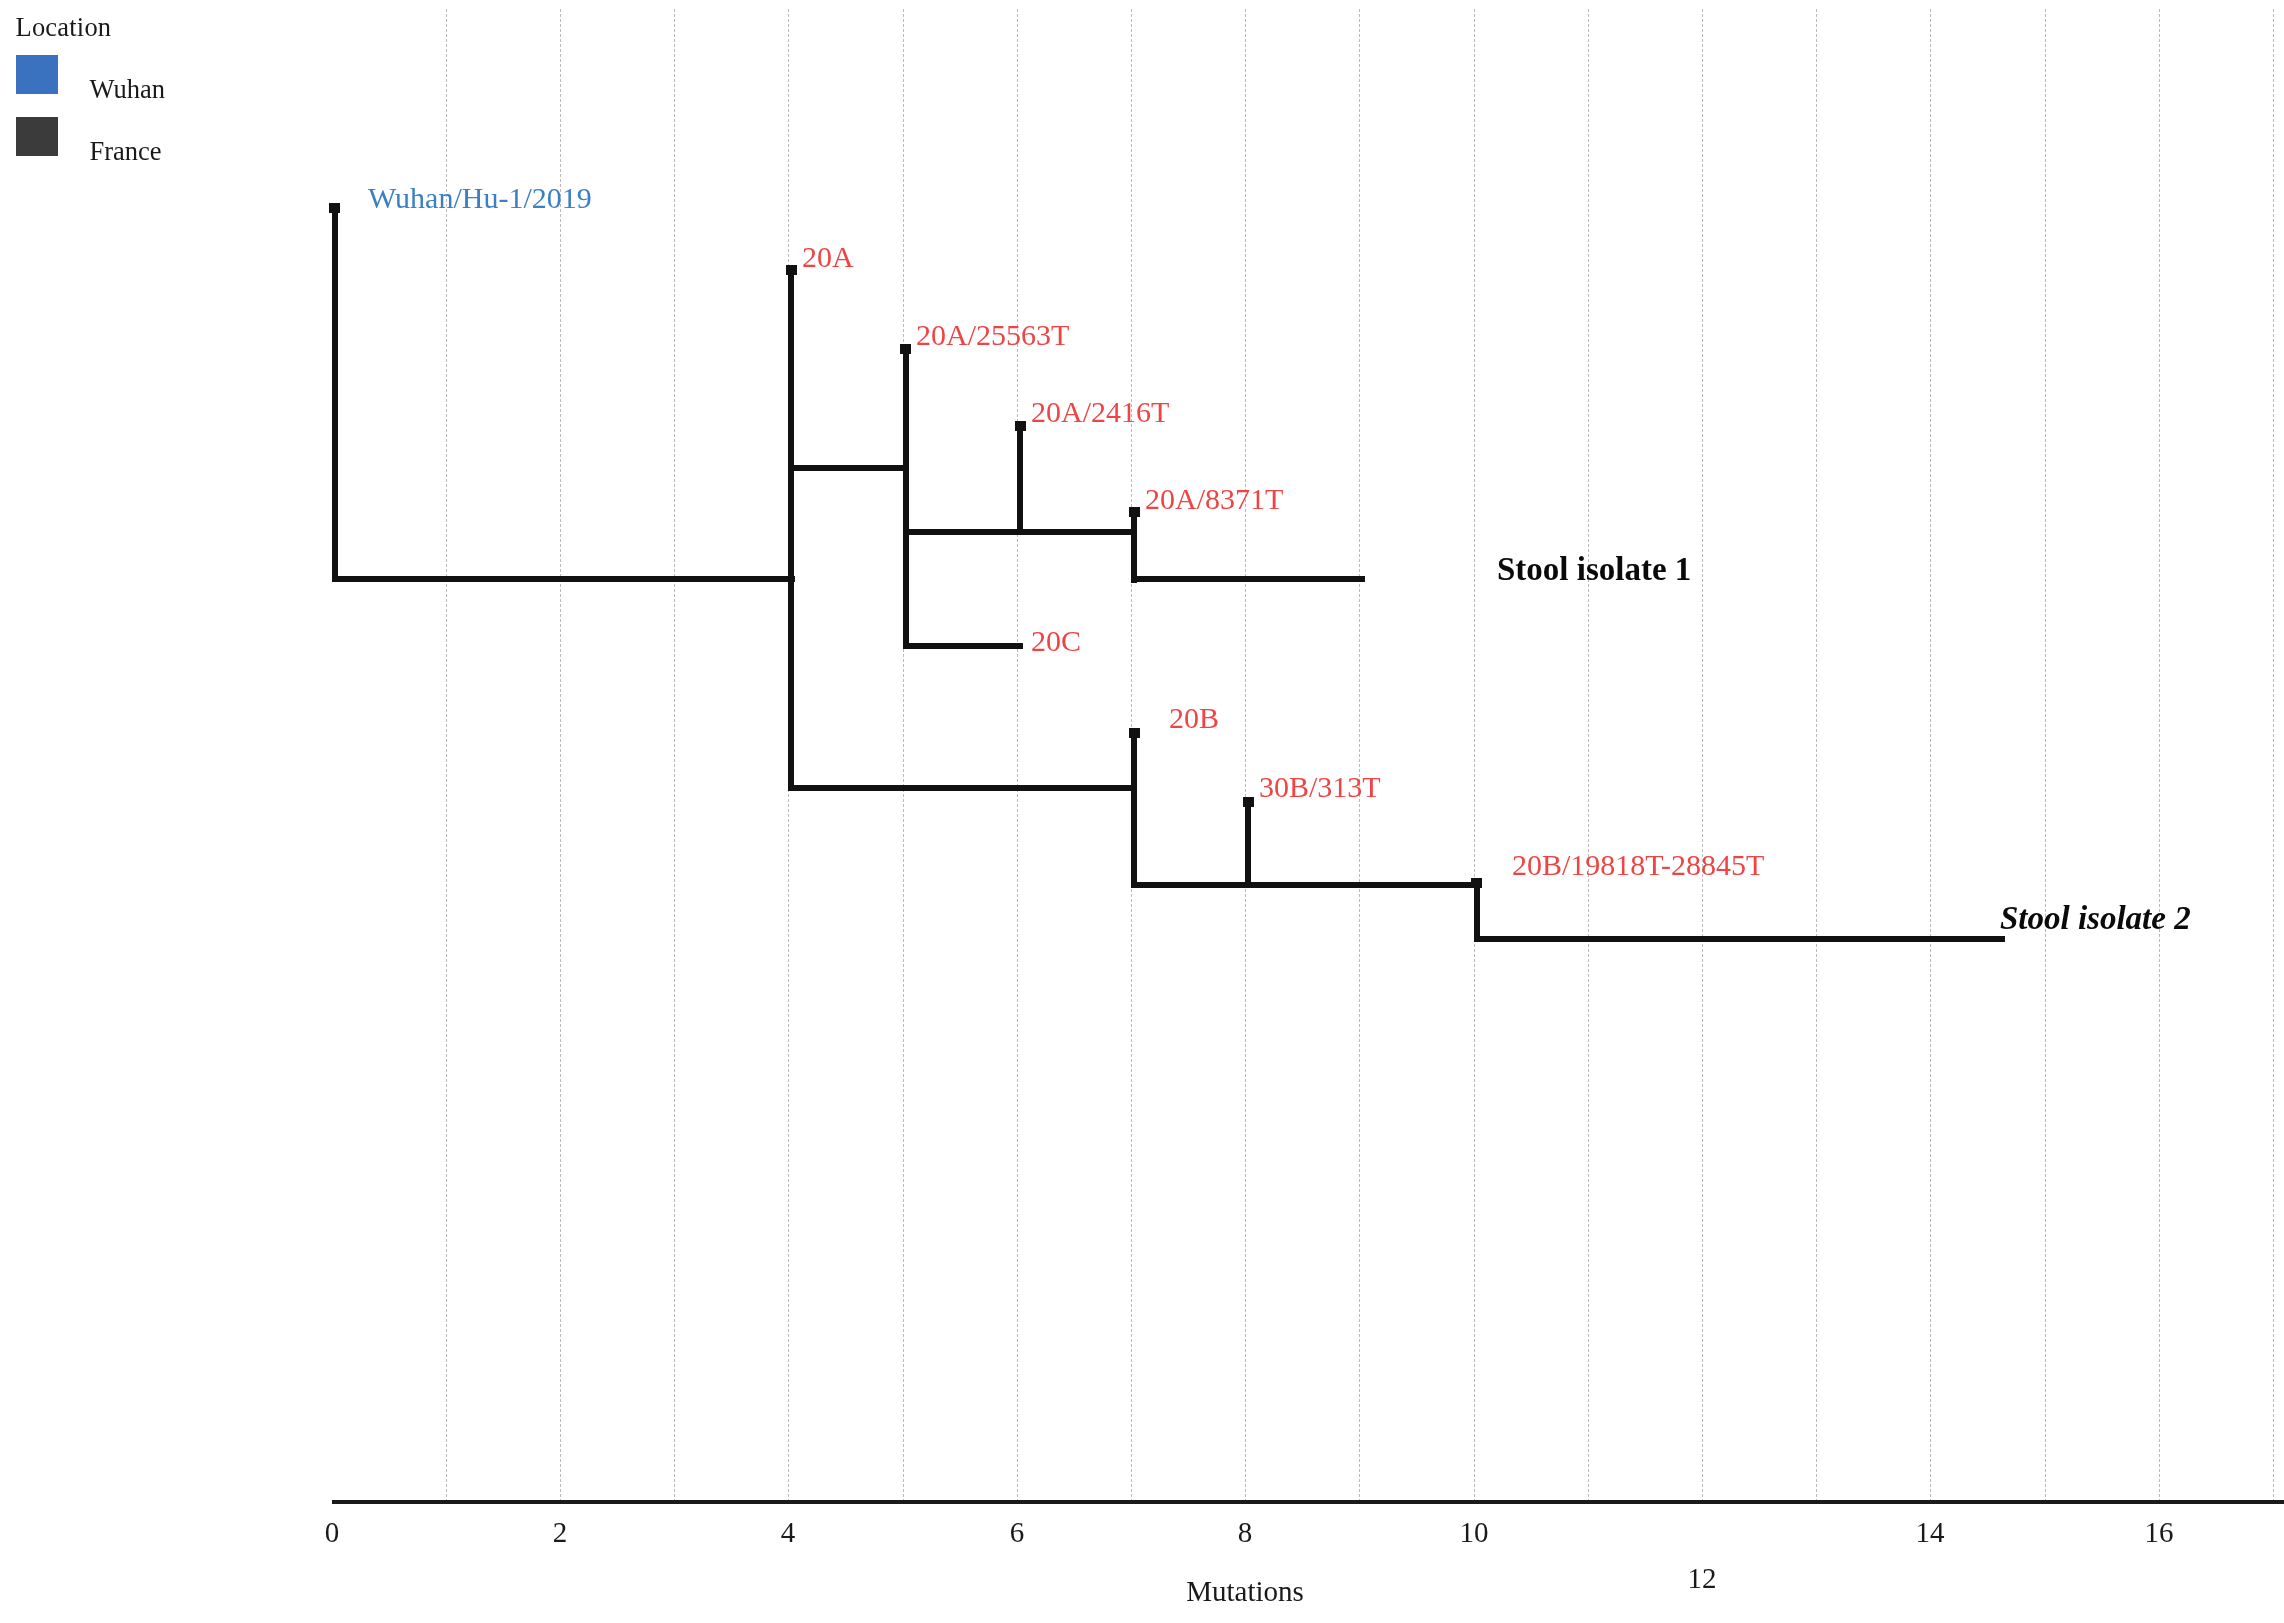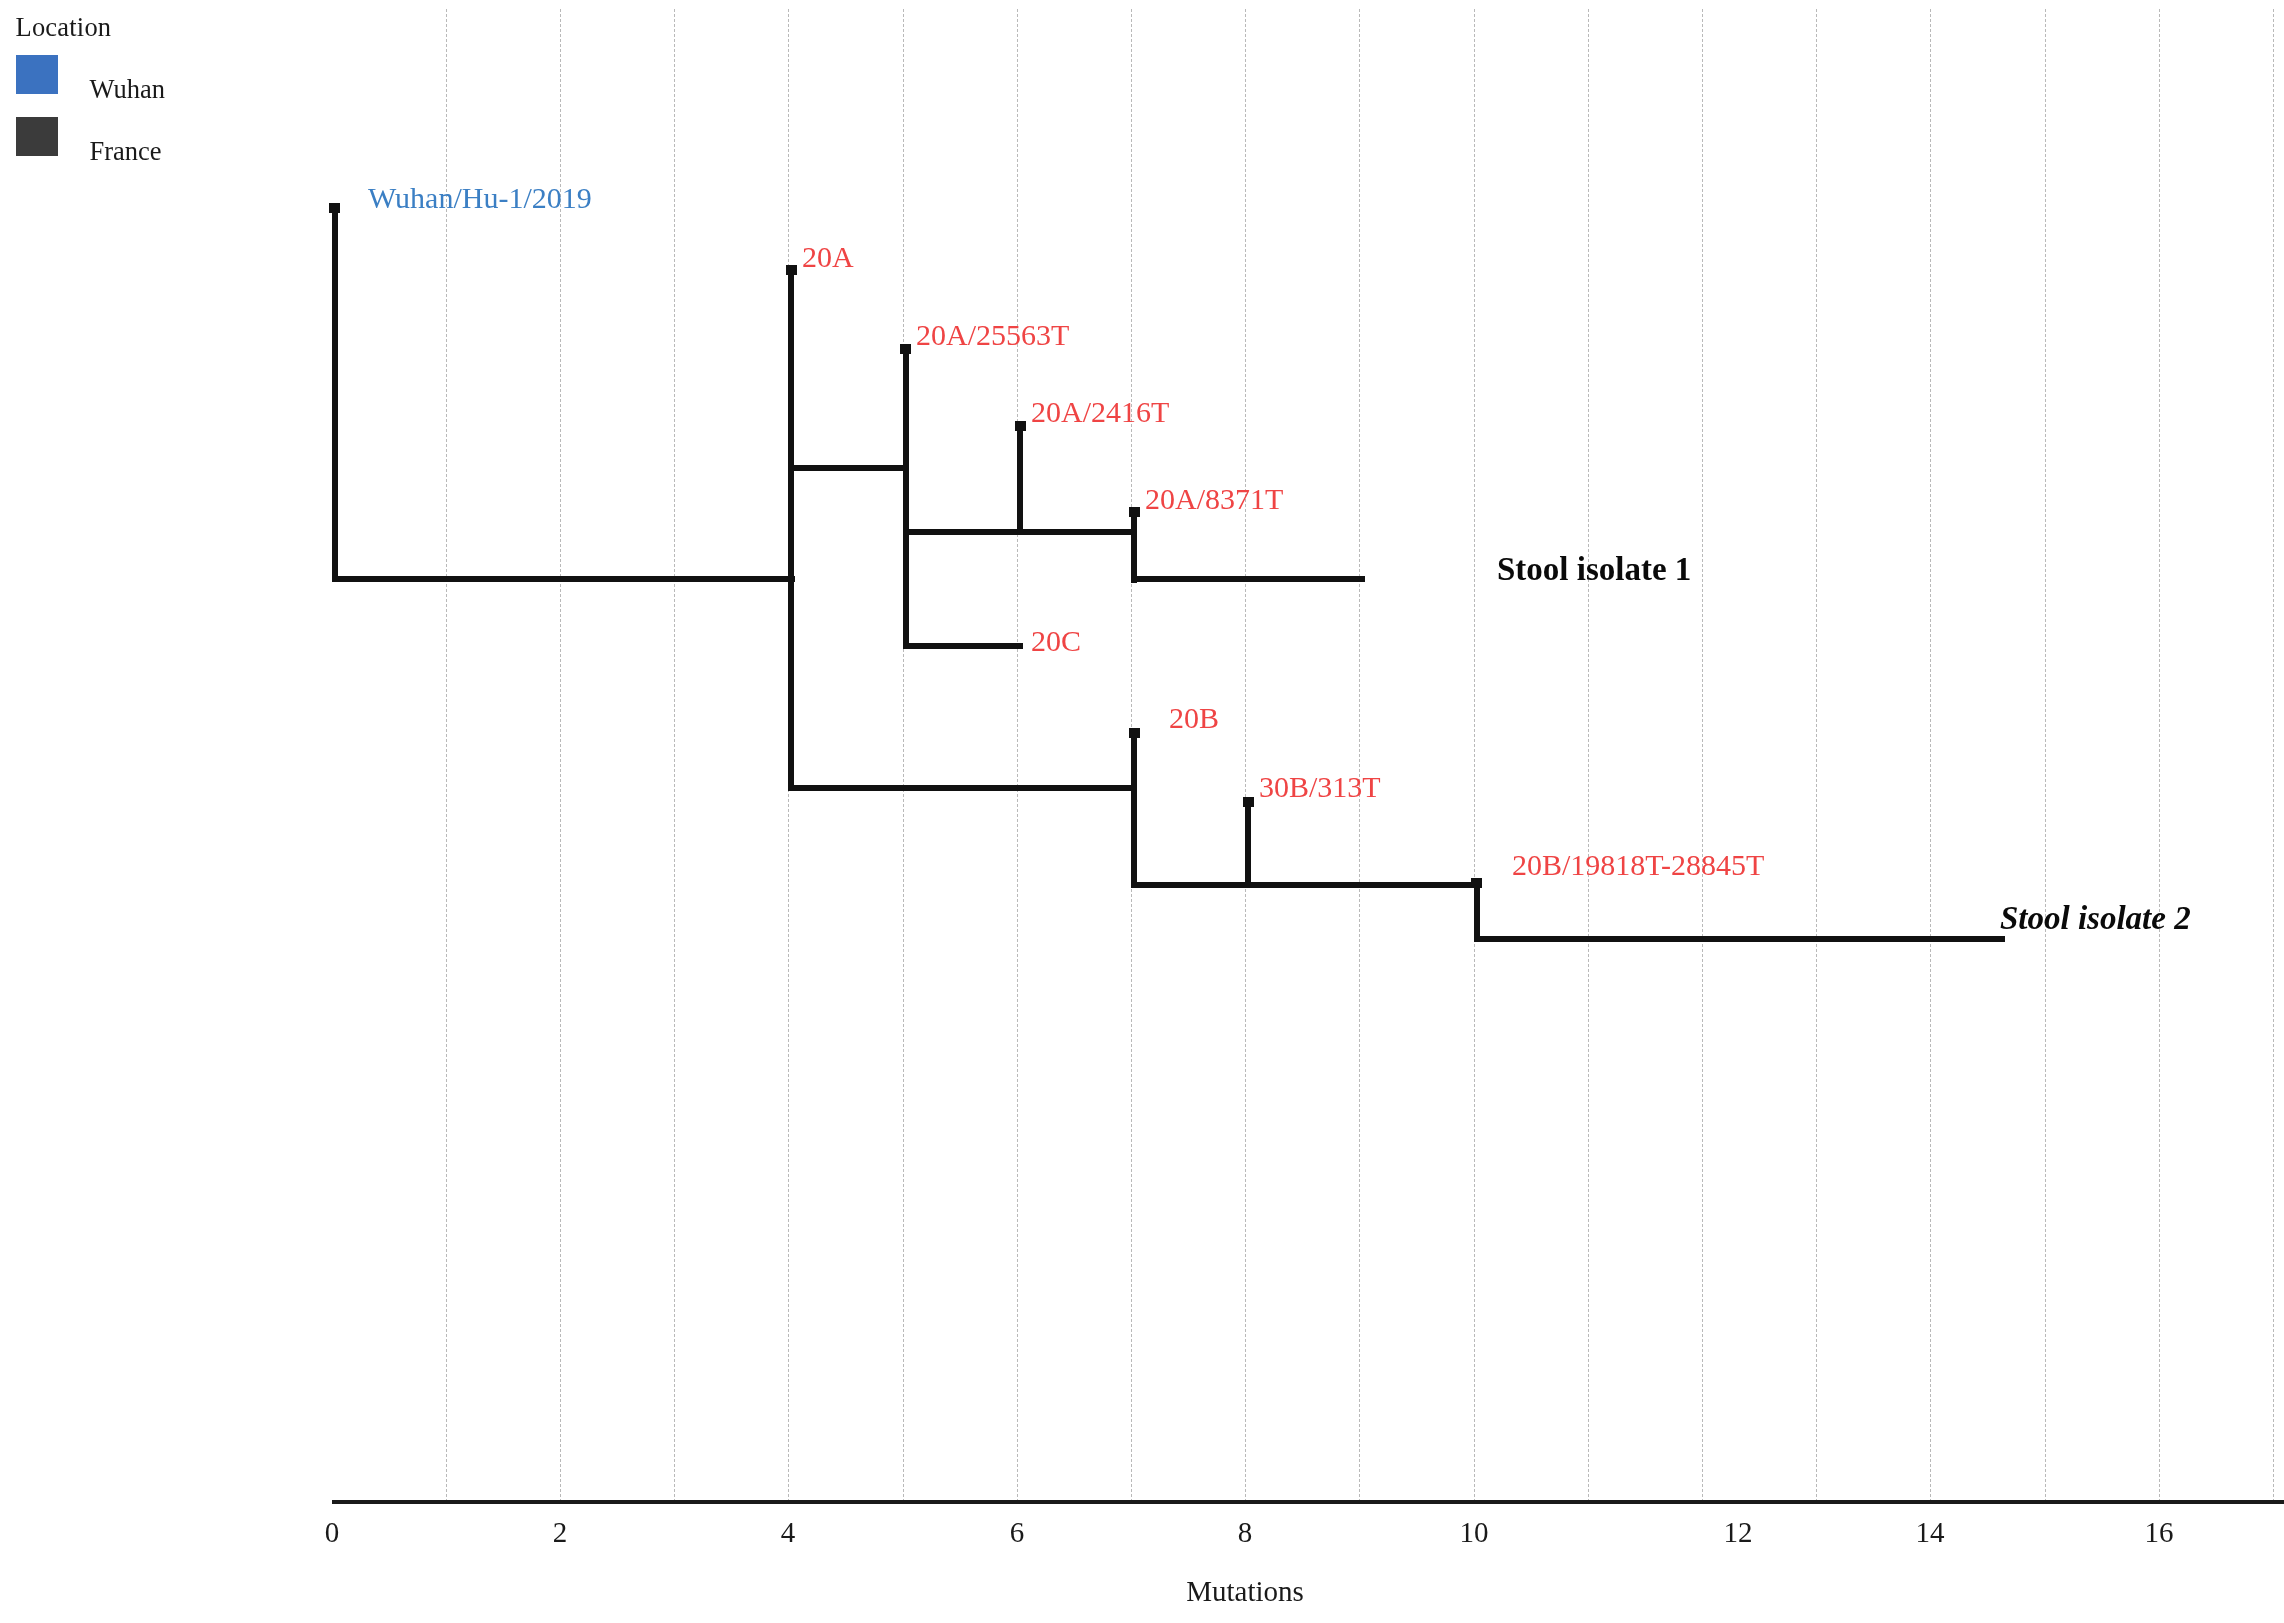--- a/index.html
+++ b/index.html
@@ -66,21 +66,21 @@
         <div class="gridline" style="left: 2273px;"></div>
       </div>
     <div id="axis-line" style="left: 332px; width: 2193px;"></div>
     <div id="ticks">
         <div class="tick-label" style="left: 332px;">0</div>
         <div class="tick-label" style="left: 560px;">2</div>
         <div class="tick-label" style="left: 788px;">4</div>
         <div class="tick-label" style="left: 1017px;">6</div>
         <div class="tick-label" style="left: 1245px;">8</div>
         <div class="tick-label" style="left: 1474px;">10</div>
-        <div class="tick-label" style="left: 1738px;">12</div>
+        <div class="tick-label" style="left: 1702px; margin-top: 46px;">12</div>
         <div class="tick-label" style="left: 1930px;">14</div>
         <div class="tick-label" style="left: 2159px;">16</div>
       </div>
     <div id="axis-title" style="left: 1245px;">Mutations</div>
     <div id="tree">
         <div class="vbranch" style="left: 332px; top: 206px; height: 376px;"></div>
         <div class="node-dot" style="left: 329px; top: 203px;"></div>
         <div class="hbranch" style="left: 332px; width: 463px; top: 576px;"></div>
         <div class="vbranch" style="left: 788px; top: 269px; height: 522px;"></div>
         <div class="node-dot" style="left: 786px; top: 265px;"></div>

